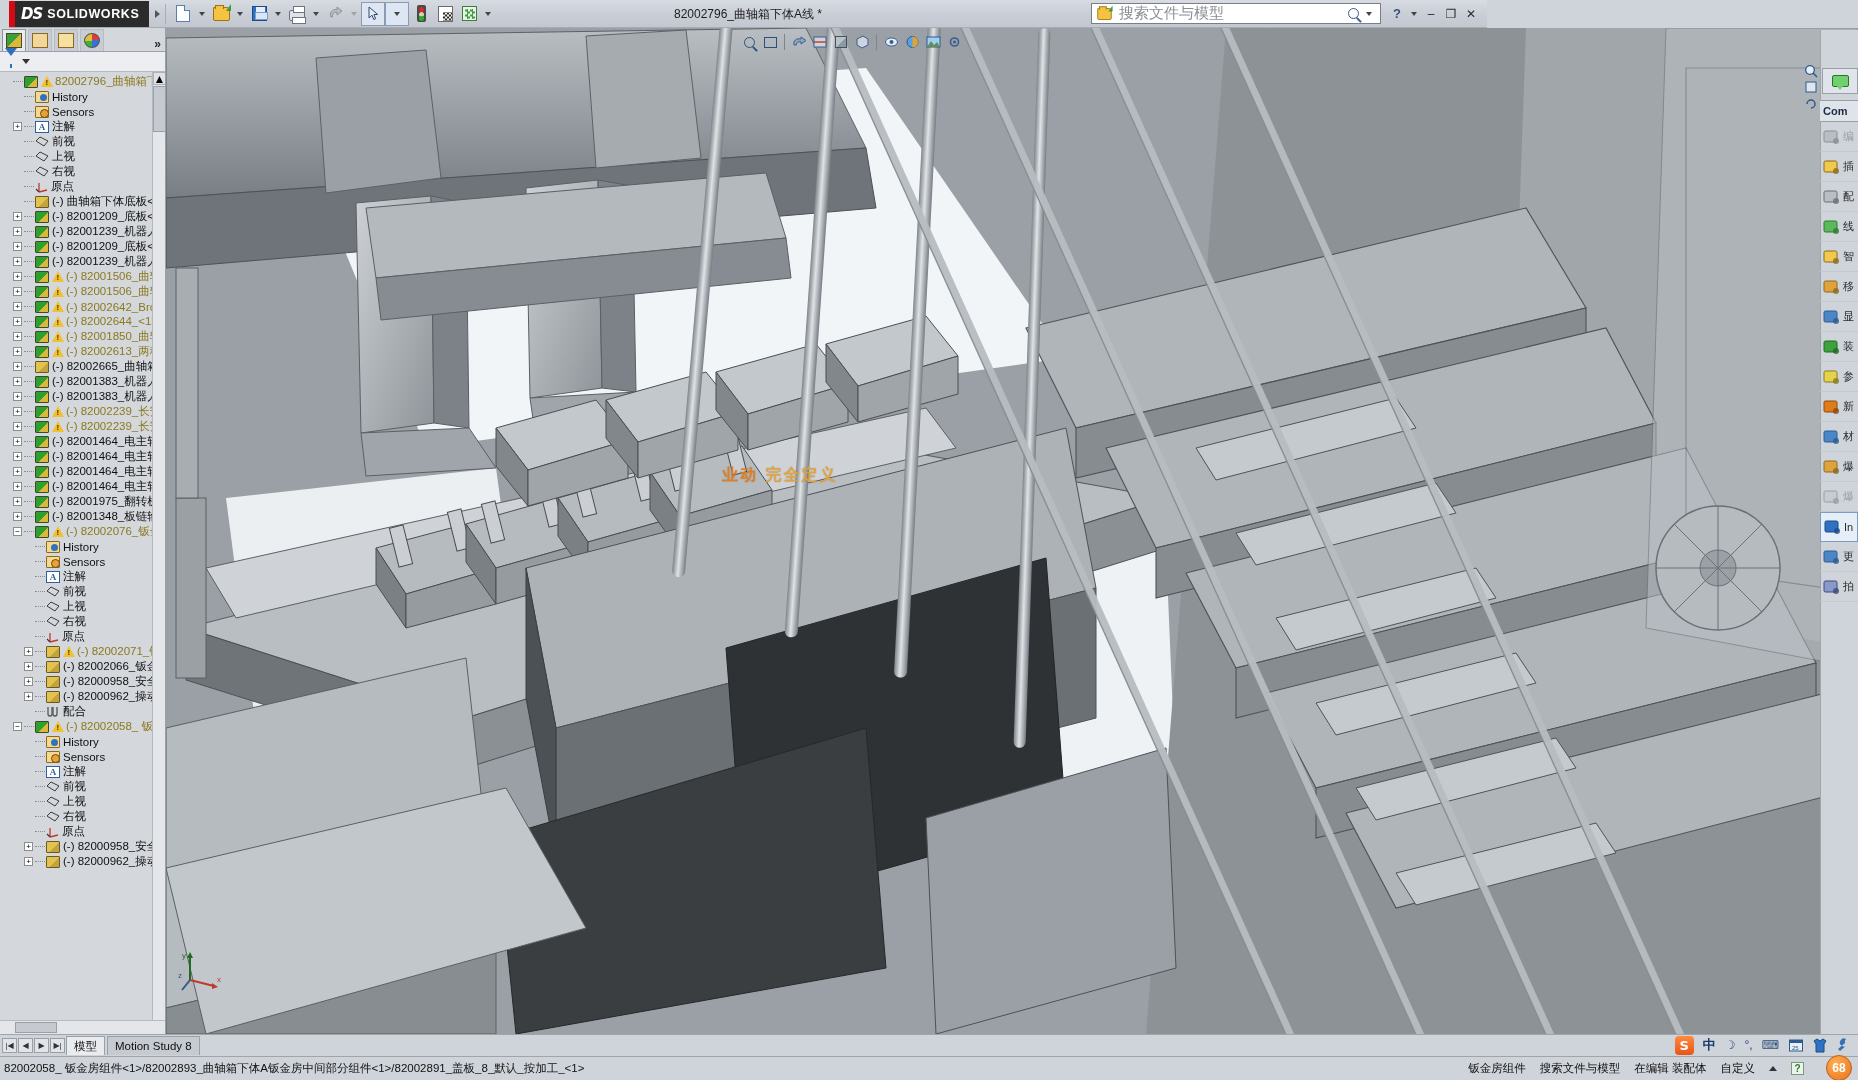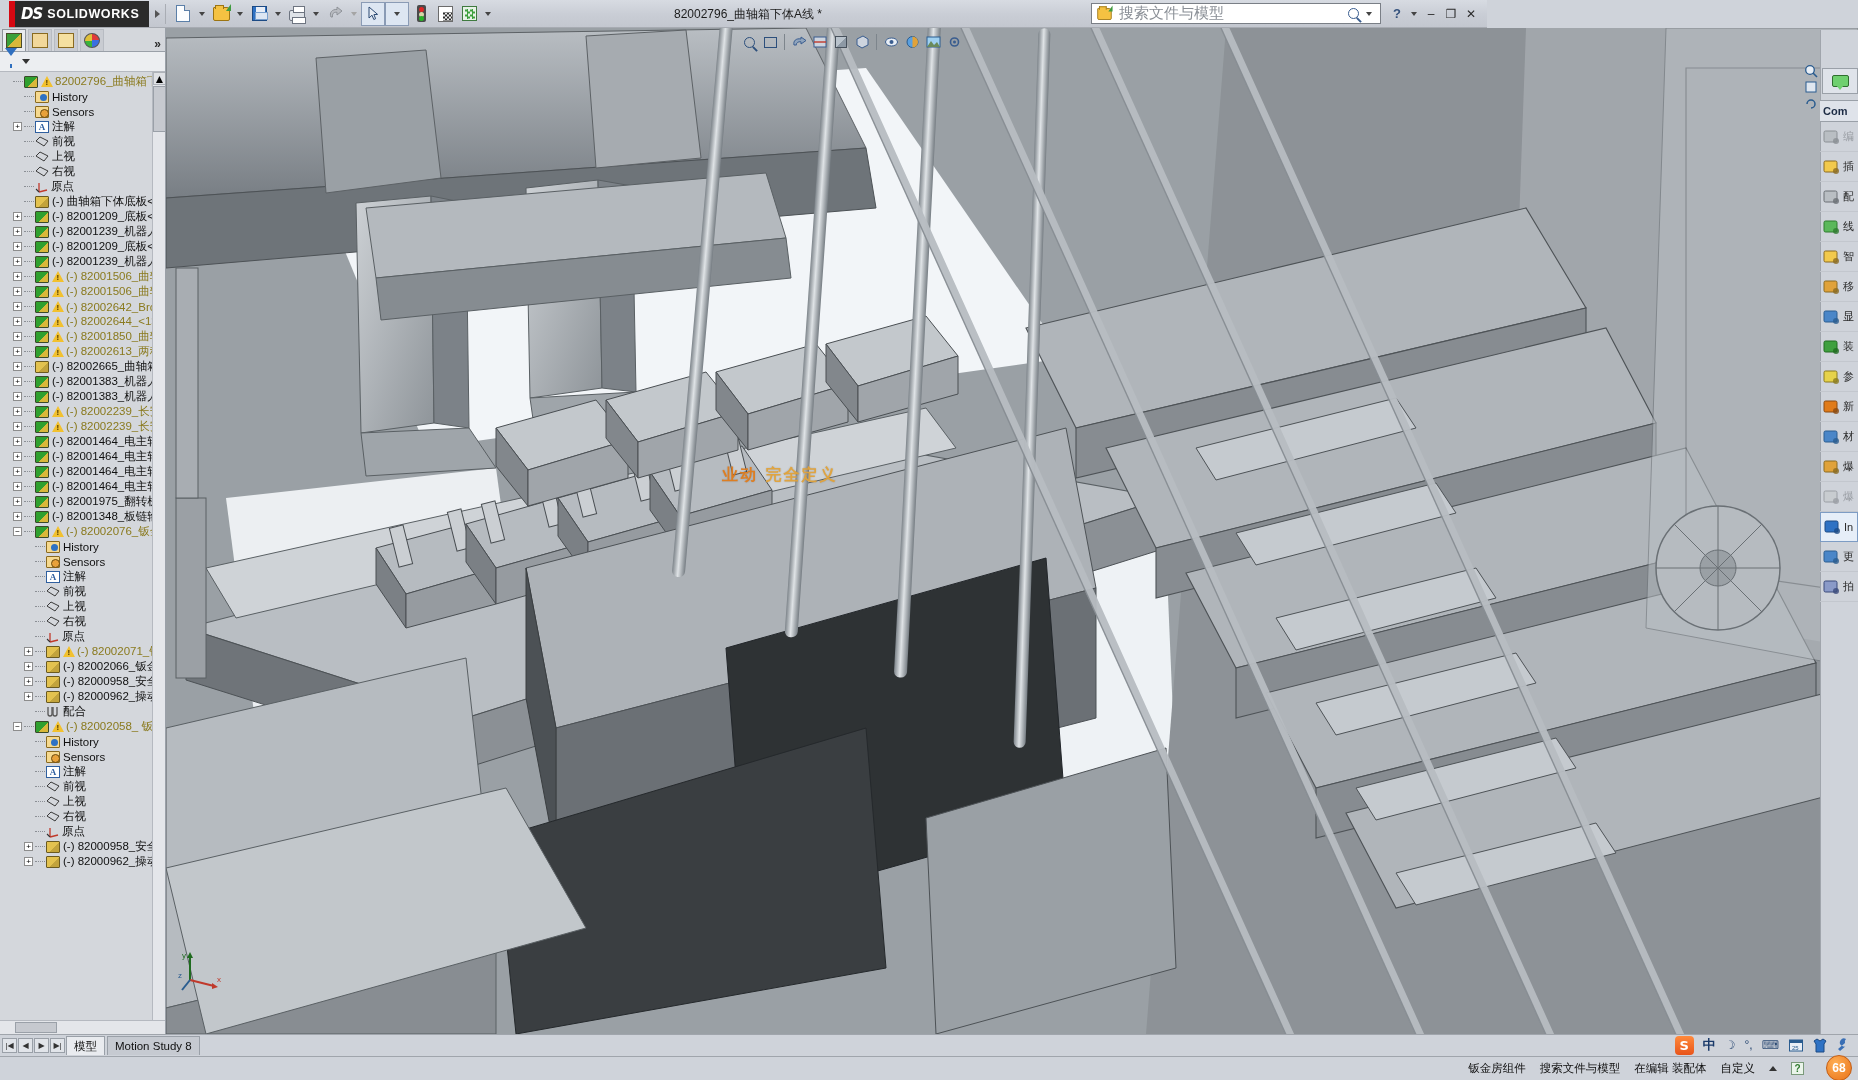--- a/index.html
+++ b/index.html
@@ -1175,20 +1175,21 @@
     </svg>
     <svg width="14" height="16" viewBox="0 0 14 16">
       <path d="M4 2 L7 4 L10 2 L13 4 L11 7 L11 15 L3 15 L3 7 L1 4 Z" fill="#2f72c4" stroke="#1c4a84"></path>
     </svg>
     <svg width="14" height="16" viewBox="0 0 14 16">
       <path d="M10 2 A4 4 0 1 0 11 8 L4 14 L2 12 L9 6 A4 4 0 0 1 10 2 Z" fill="#3a6fb5"></path>
     </svg>
   </div>
 
   <div id="statusbar">
+    <span>82002058_ 钣金房组件&lt;1&gt;/82002893_曲轴箱下体A钣金房中间部分组件&lt;1&gt;/82002891_盖板_8_默认_按加工_&lt;1&gt;</span>
     <span id="statusRight">
       <span>钣金房组件</span>
       <span>搜索文件与模型</span>
       <span>在编辑 装配体</span>
       <span>自定义</span>
       <span class="dncaret" style="border-top:none;border-bottom:5px solid #333;"></span>
       <span class="qbox">?</span>
       <span style="width:34px;display:inline-block;"></span>
     </span>
     <span class="orb">68</span>

